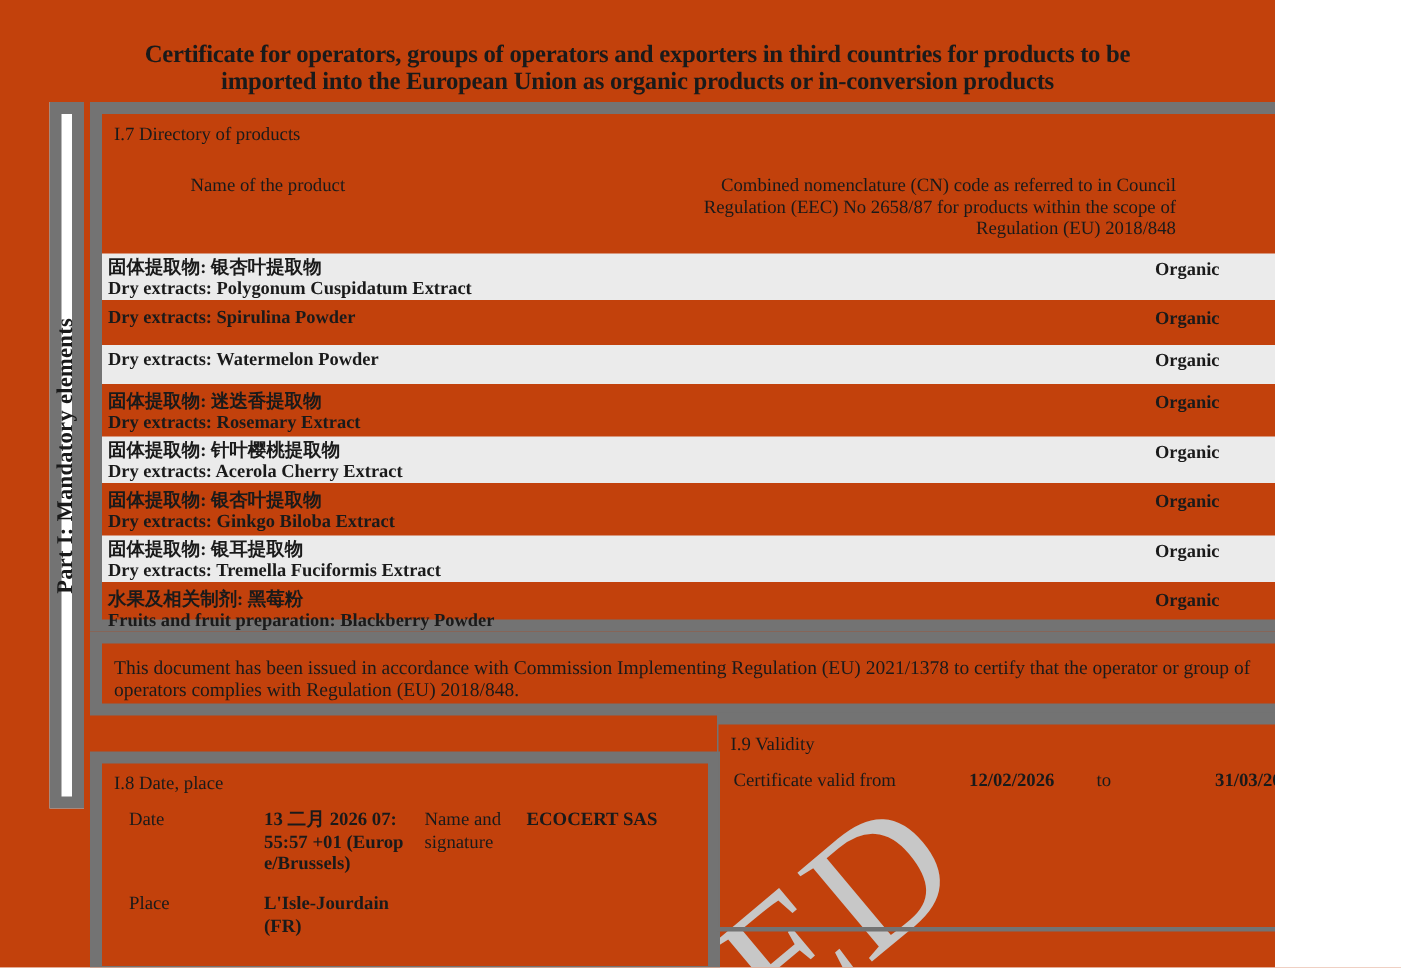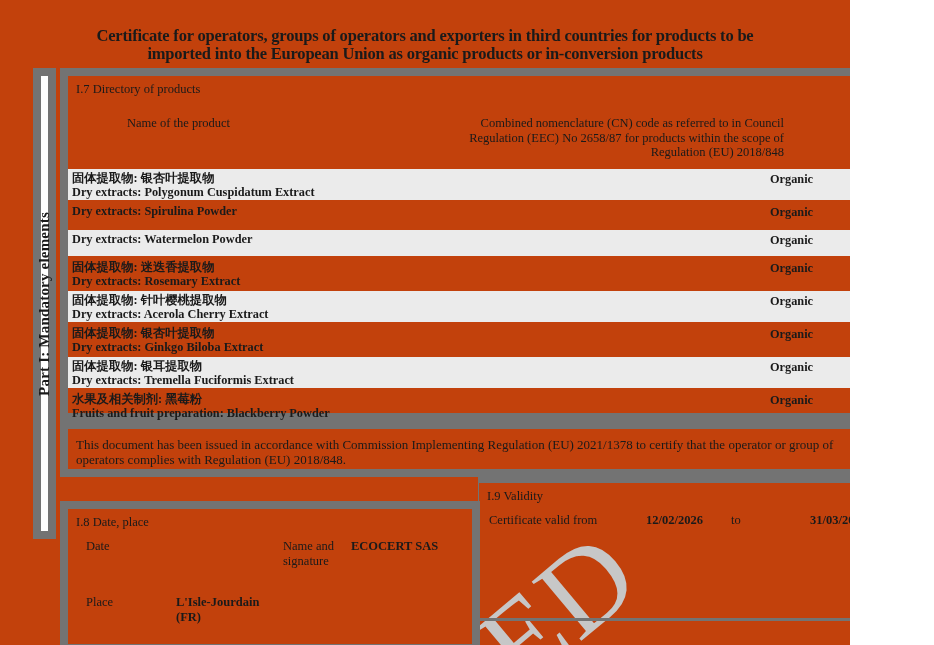--- a/index.html
+++ b/index.html
@@ -175,20 +175,21 @@
       </div>
   </div>
 
   <div class="box statement-box">
     <div class="statement-text">This document has been issued in accordance with Commission Implementing Regulation (EU) 2021/1378 to certify that the operator or group of operators complies with Regulation (EU) 2018/848.</div>
   </div>
 
   <div class="box dateplace-box">
     <div class="fld" style="left:8px; top:6px;">I.8 Date, place</div>
     <div class="fld" style="left:18px; top:30px;">Date</div>
+    <div class="fld b" style="left:108px; top:30px; width:94px; word-break:break-all;">13 二月 2026 07:55:57 +01 (Europe/Brussels)</div>
     <div class="fld" style="left:215px; top:30px; width:64px;">Name and signature</div>
     <div class="fld b" style="left:283px; top:30px;">ECOCERT SAS</div>
     <div class="fld" style="left:18px; top:86px;">Place</div>
     <div class="fld b" style="left:108px; top:86px; width:105px;">L'Isle-Jourdain (FR)</div>
   </div>
 
   <div class="box validity-box">
     <div class="fld" style="left:8px; top:6px;">I.9 Validity</div>
     <div class="fld" style="left:10px; top:30px;">Certificate valid from</div>
     <div class="fld b" style="left:167px; top:30px;">12/02/2026</div>

